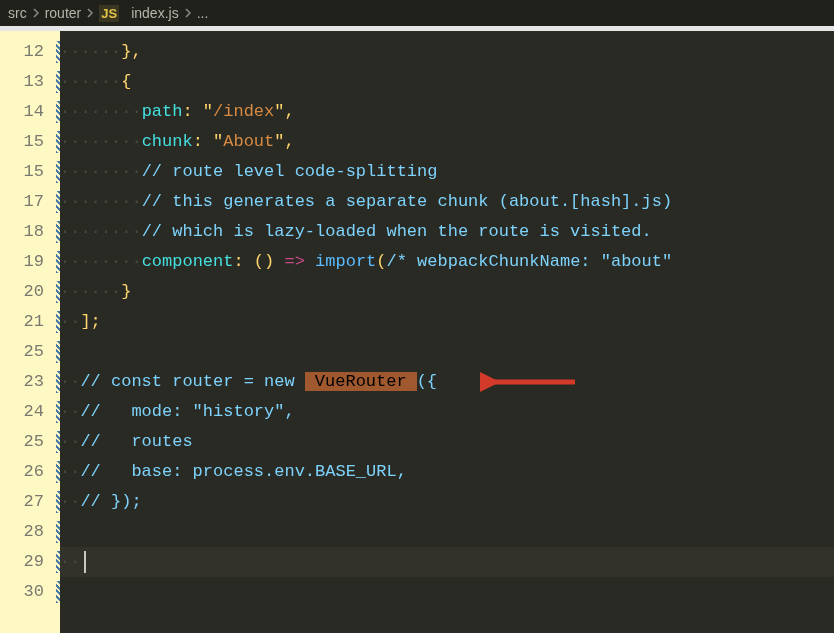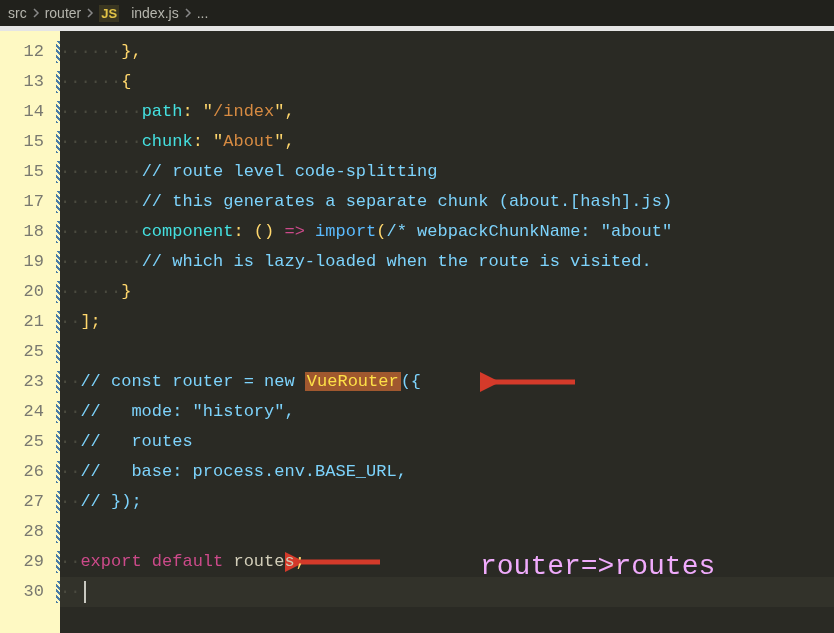--- a/index.html
+++ b/index.html
@@ -16,21 +16,21 @@
 .ws{color:#4a4a3f}
 .punct{color:#ffd76d}
 .brace{color:#ffd76d}
 .key{color:#44e0e0}
 .str{color:#d78b42}
 .quote{color:#ffd76d}
 .cmt{color:#7dd3fc}
 .kw{color:#cc4a8a}
 .arrow{color:#cc4a8a}
 .fn{color:#5abbff}
-.hl{background:#a0582f;color:#fde047;padding:0 2px}
+.hl{background:#a0582f;color:#000000;padding:0 10px}
 .ident{color:#d1cdb8}
 .cursor::after{content:"";display:inline-block;width:2px;height:22px;background:#c8c8c0;margin-left:4px;vertical-align:middle}
 .arrow-svg{position:absolute;pointer-events:none}
 .annot{position:absolute;color:#f0abfc;font-size:28px;font-family:Liberation Mono, monospace;pointer-events:none}
 .activeline{background:#32322a}
 </style>
 </head>
 <body>
 
 <div class="breadcrumb">
@@ -89,27 +89,26 @@
         </defs>
       <line x1="95" y1="15" x2="10" y2="15" stroke="#d43a2a" stroke-width="5" marker-end="url(#ah2)"></line>
     </svg>
     <div class="annot" style="left:420px;top:520px">router=&gt;routes</div>
   <div class="line"><span class="ws">······</span><span class="brace">}</span><span class="punct">,</span></div>
       <div class="line"><span class="ws">······</span><span class="brace">{</span></div>
       <div class="line"><span class="ws">········</span><span class="key">path</span><span class="punct">: </span><span class="quote">"</span><span class="str">/index</span><span class="quote">"</span><span class="punct">,</span></div>
       <div class="line"><span class="ws">········</span><span class="key">chunk</span><span class="punct">: </span><span class="quote">"</span><span class="str">About</span><span class="quote">"</span><span class="punct">,</span></div>
       <div class="line"><span class="ws">········</span><span class="cmt">// route level code-splitting</span></div>
       <div class="line"><span class="ws">········</span><span class="cmt">// this generates a separate chunk (about.[hash].js)</span></div>
+      <div class="line"><span class="ws">········</span><span class="cmt">// which is lazy-loaded when the route is visited.</span></div>
       <div class="line"><span class="ws">········</span><span class="key">component</span><span class="punct">: </span><span class="brace">()</span><span class="ident"> </span><span class="arrow">=&gt;</span><span class="ident"> </span><span class="fn">import</span><span class="brace">(</span><span class="cmt">/* webpackChunkName: "about"</span></div>
-      <div class="line"><span class="ws">········</span><span class="cmt">// which is lazy-loaded when the route is visited.</span></div>
       <div class="line"><span class="ws">······</span><span class="brace">}</span></div>
       <div class="line"><span class="ws">··</span><span class="brace">]</span><span class="punct">;</span></div>
       <div class="line"></div>
       <div class="line"><span class="ws">··</span><span class="cmt">// const router = new </span><span class="hl">VueRouter</span><span class="cmt">({</span></div>
       <div class="line"><span class="ws">··</span><span class="cmt">//   mode: "history",</span></div>
       <div class="line"><span class="ws">··</span><span class="cmt">//   routes</span></div>
       <div class="line"><span class="ws">··</span><span class="cmt">//   base: process.env.BASE_URL,</span></div>
       <div class="line"><span class="ws">··</span><span class="cmt">// });</span></div>
       <div class="line"></div>
-      <div class="line"><span class="ws">··</span><span class="kw">export</span><span class="ident"> </span><span class="kw">default</span><span class="ident"> </span><span class="ident">routes</span><span class="punct">;</span></div>
       <div class="line activeline"><span class="ws">··</span><span class="cursor"></span></div>
     </div>
 </div>
 
 </body></html>

